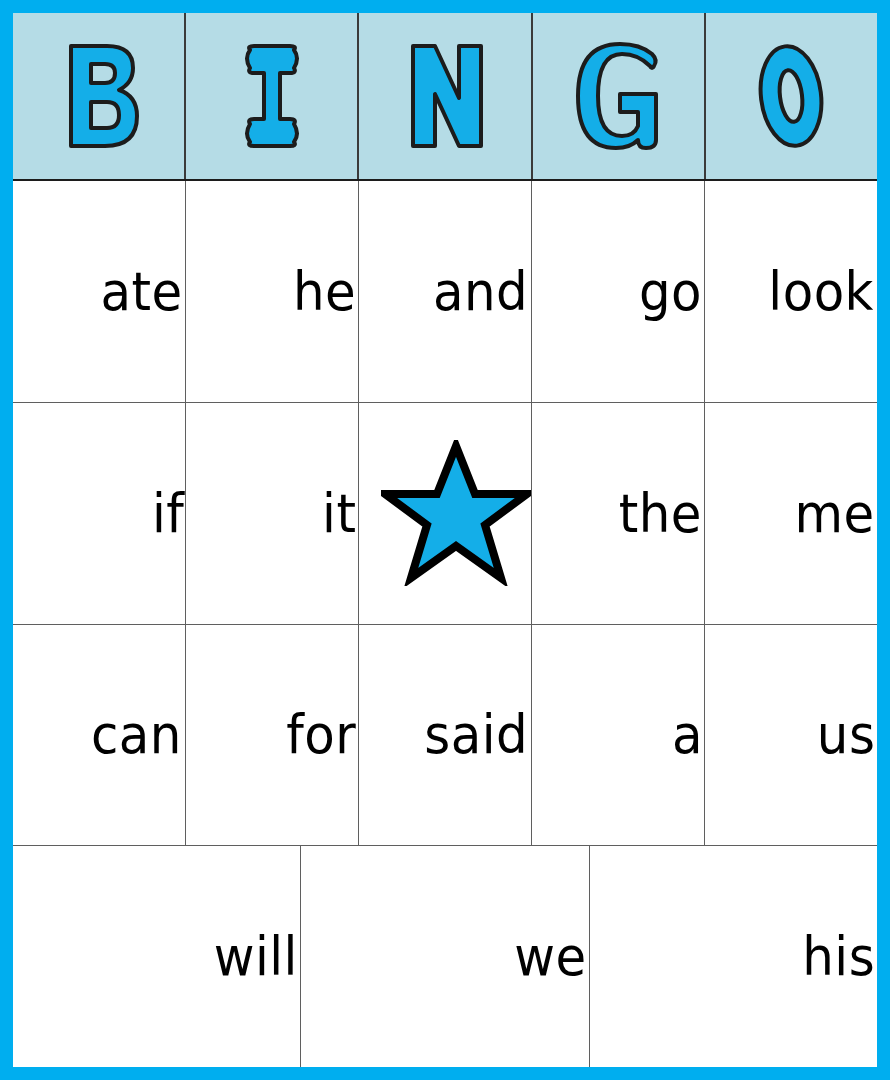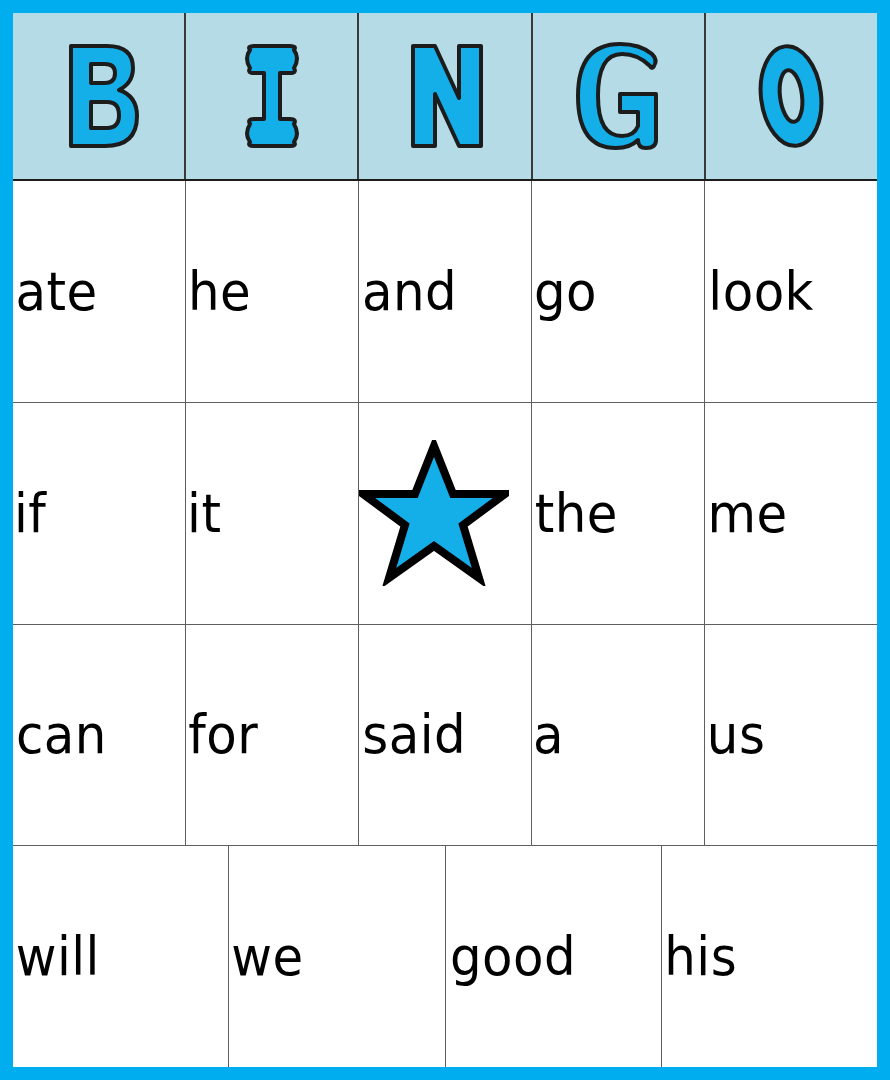--- a/index.html
+++ b/index.html
@@ -66,21 +66,21 @@
     border-bottom: 1.5px solid #5f5f5f;
     box-sizing: border-box;
   }
   .word-row:last-child { border-bottom: none; }
 
   .word-cell {
     flex: 1 1 0;
     position: relative;
     display: flex;
     align-items: center;
-    justify-content: flex-start;
+    justify-content: flex-end;
     background: #ffffff;
     border-right: 1.5px solid #5f5f5f;
     box-sizing: border-box;
     overflow: hidden;
   }
   .word-cell:last-child { border-right: none; }
 
   .word-text {
     font-family: "DejaVu Sans", sans-serif;
     font-size: 53px;
@@ -224,21 +224,18 @@
     </div>
 
     <div class="word-row">
       <div class="word-cell">
         <span class="word-text">will</span>
       </div>
       <div class="word-cell">
         <span class="word-text">we</span>
       </div>
       <div class="word-cell">
-        <span class="word-text">good</span>
-      </div>
-      <div class="word-cell">
         <span class="word-text">his</span>
       </div>
     </div>
 
   </div>
 </div>
 
 </body></html>

